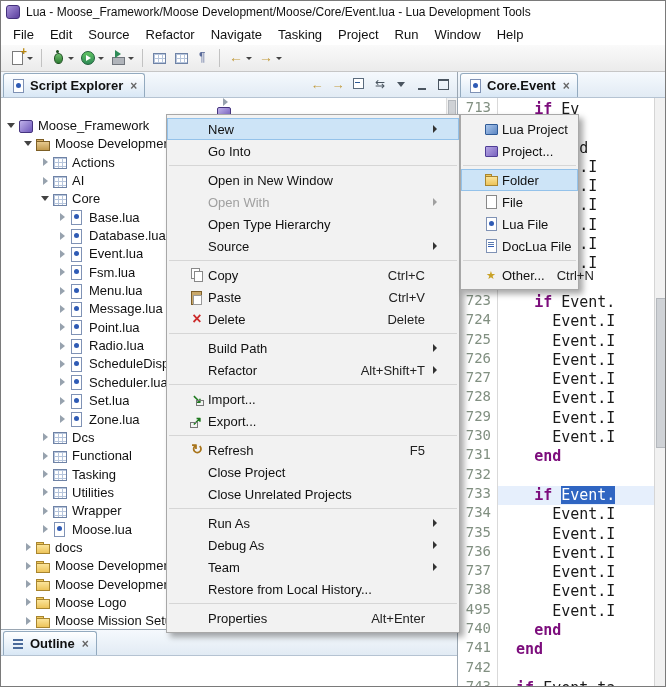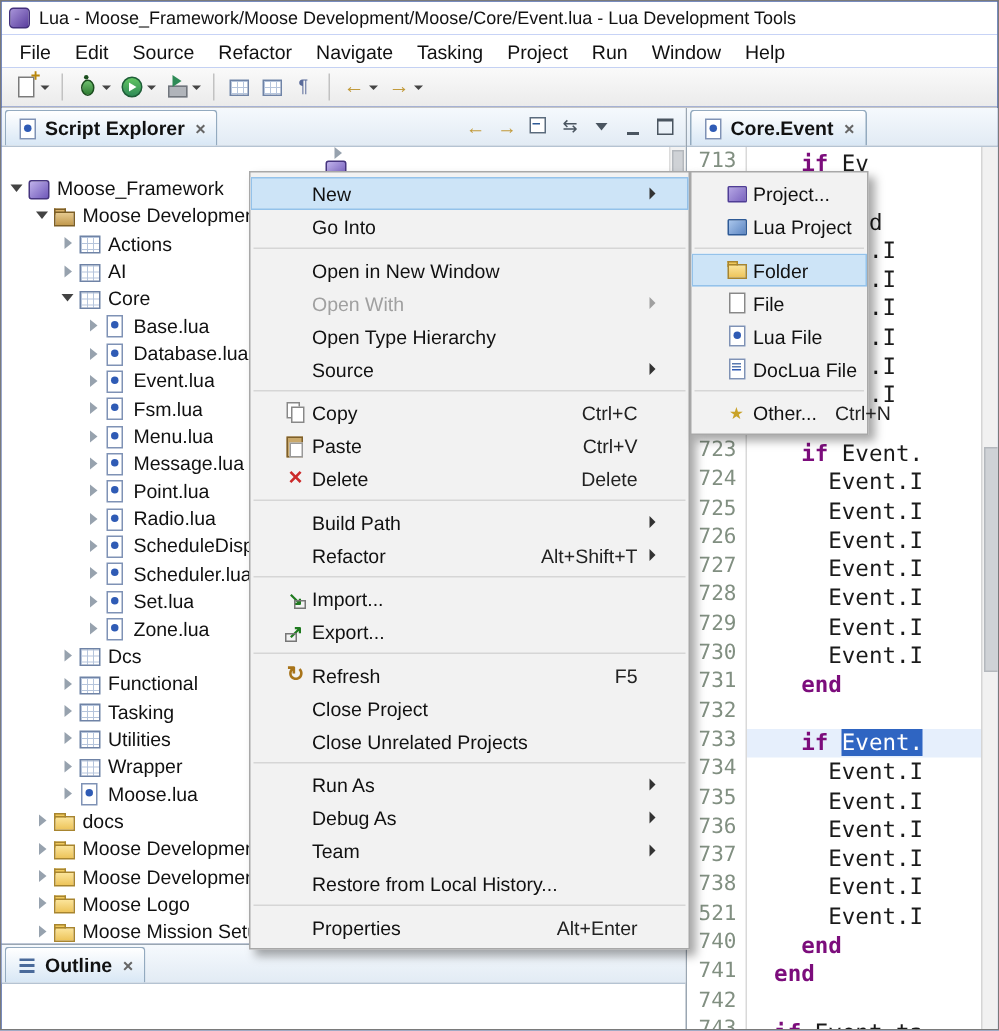--- a/index.html
+++ b/index.html
@@ -401,21 +401,21 @@
           <div class="rline">729</div>
           <div class="rline">730</div>
           <div class="rline">731</div>
           <div class="rline">732</div>
           <div class="rline">733</div>
           <div class="rline">734</div>
           <div class="rline">735</div>
           <div class="rline">736</div>
           <div class="rline">737</div>
           <div class="rline">738</div>
-          <div class="rline">521</div>
+          <div class="rline">495</div>
           <div class="rline">740</div>
           <div class="rline">741</div>
           <div class="rline">742</div>
           <div class="rline">743</div>
         </div>
       <div class="code" id="code">
           <div class="cline"><span class="tk-pl">    </span><span class="tk-kw">if</span><span class="tk-pl"> Ev</span></div>
           <div class="cline"><span class="tk-pl">      Eve</span></div>
           <div class="cline"><span class="tk-pl">        ad</span></div>
           <div class="cline"><span class="tk-pl">    Event.I</span></div>
@@ -596,31 +596,31 @@
       <div class="mi">
         <span class="mgut"></span>
         <span class="mlab">Properties</span>
         <span class="msh">Alt+Enter</span>
         <span class="mar"></span>
       </div>
     </div>
   <div class="ctx-menu" id="sub">
       <div class="mi">
         <span class="mgut">
+          <span class="mic ic-lua-project"></span>
+        </span>
+        <span class="mlab">Lua Project</span>
+        <span class="msh"></span>
+        <span class="mar"></span>
+      </div>
+      <div class="mi">
+        <span class="mgut">
           <span class="mic ic-project-wizard"></span>
         </span>
         <span class="mlab">Project...</span>
-        <span class="msh"></span>
-        <span class="mar"></span>
-      </div>
-      <div class="mi">
-        <span class="mgut">
-          <span class="mic ic-lua-project"></span>
-        </span>
-        <span class="mlab">Lua Project</span>
         <span class="msh"></span>
         <span class="mar"></span>
       </div>
       <div class="msep"></div>
       <div class="mi hl">
         <span class="mgut">
           <span class="mic ic-folder-new"></span>
         </span>
         <span class="mlab">Folder</span>
         <span class="msh"></span>

